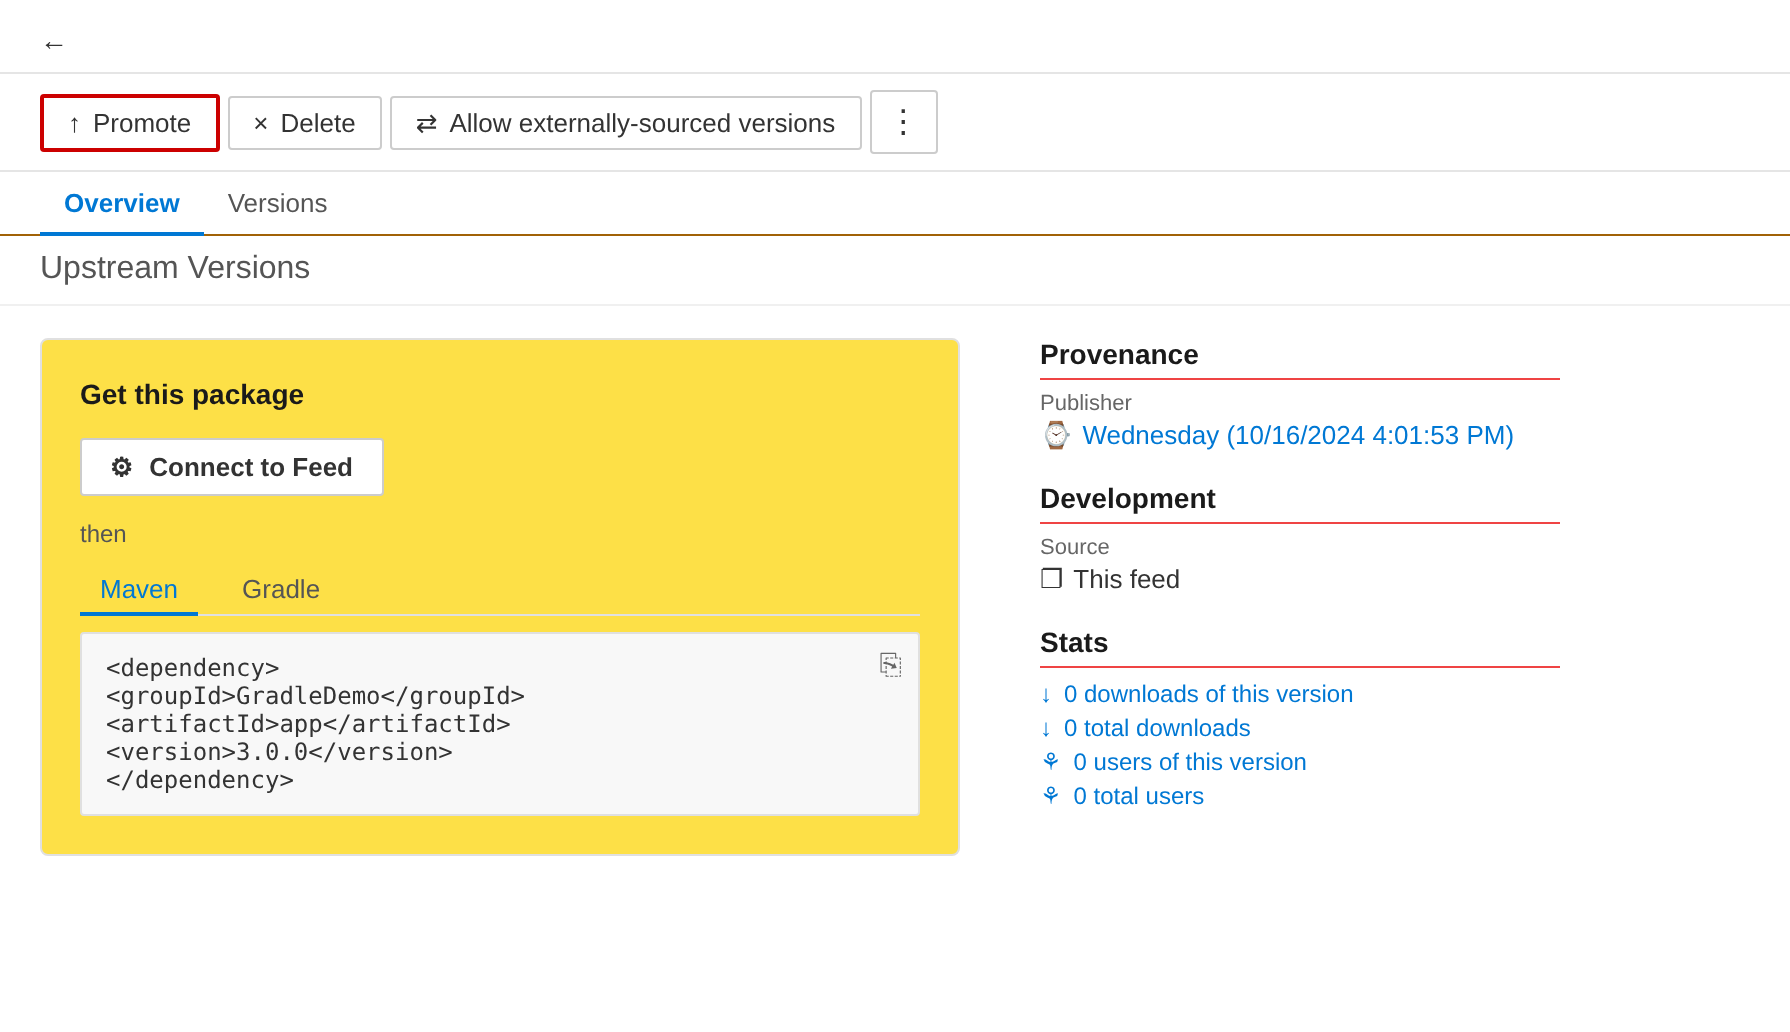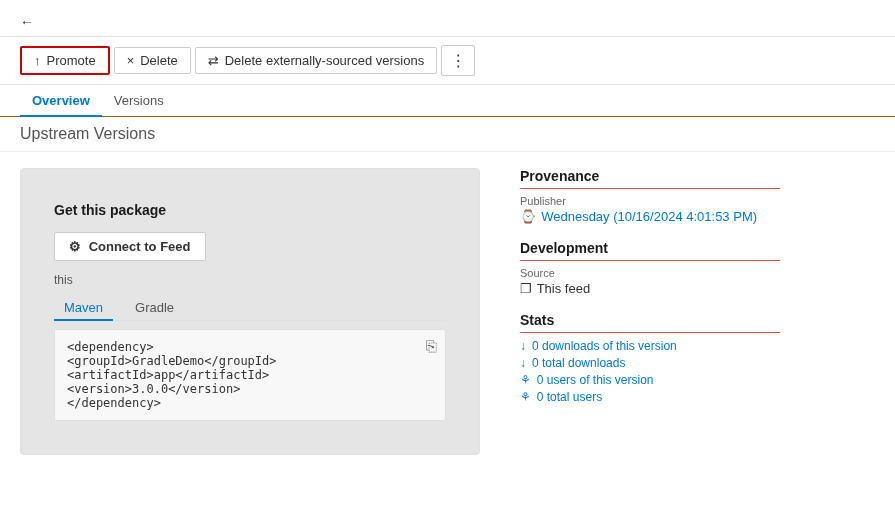--- a/index.html
+++ b/index.html
@@ -19,21 +19,21 @@
     .btn-promote { border: 2px solid #cc0000; color: #333; }
     .btn-more { padding: 5px 8px; font-size: 16px; }
 
     .upstream { padding: 8px 20px; font-size: 16px; color: #555; border-bottom: 1px solid #f0f0f0; }
 
     .content { display: flex; padding: 16px 20px; gap: 40px; height: calc(516px - 130px); overflow: auto; }
 
     .left-panel { flex: 1; max-width: 460px; }
     .right-panel { flex: 0 0 260px; }
 
-    .card { border: 1px solid #e0e0e0; border-radius: 4px; padding: 33px; background: #e5e5e5; }
+    .card { border: 1px solid #e0e0e0; border-radius: 4px; padding: 19px; background: #fde047; }
     .card-title { font-size: 14px; font-weight: 600; margin-bottom: 14px; color: #1a1a1a; }
 
     .connect-btn { display: flex; align-items: center; gap: 8px; padding: 6px 14px; border: 1px solid #ccc; background: #fff; cursor: pointer; font-size: 13px; font-weight: 600; color: #333; border-radius: 2px; margin-bottom: 12px; }
 
     .then-label { font-size: 12px; color: #555; margin-bottom: 8px; }
 
     .sub-tabs { display: flex; gap: 12px; margin-bottom: 8px; border-bottom: 1px solid #e0e0e0; }
     .sub-tab { padding: 5px 10px; cursor: pointer; font-size: 13px; color: #555; position: relative; }
     .sub-tab.active { color: #0078d4; }
     .sub-tab.active::after { content: ''; position: absolute; bottom: -1px; left: 0; right: 0; height: 2px; background: #0078d4; }
@@ -60,21 +60,21 @@
   <button class="btn btn-promote">
     <span>↑</span>
     <span>Promote</span>
   </button>
   <button class="btn">
     <span>×</span>
     <span>Delete</span>
   </button>
   <button class="btn">
     <span>⇄</span>
-    <span>Delete externally-sourced versions</span>
+    <span>Allow externally-sourced versions</span>
   </button>
   <button class="btn btn-more">⋮</button>
 </div>
 
 <div class="tabs">
   <div class="tab active">Overview</div>
   <div class="tab">Versions</div>
 </div>
 
 <div class="upstream">Upstream Versions</div>
@@ -83,21 +83,21 @@
 
   <div class="left-panel">
     <div class="card">
       <div class="card-title">Get this package</div>
 
       <button class="connect-btn">
         <span>⚙</span>
         <span>Connect to Feed</span>
       </button>
 
-      <div class="then-label">this</div>
+      <div class="then-label">then</div>
 
       <div class="sub-tabs">
         <div class="sub-tab active">Maven</div>
         <div class="sub-tab">Gradle</div>
       </div>
 
       <div class="code-block">
         <span class="copy-icon">⎘</span>
         <pre>&lt;dependency&gt;
 &lt;groupId&gt;GradleDemo&lt;/groupId&gt;

